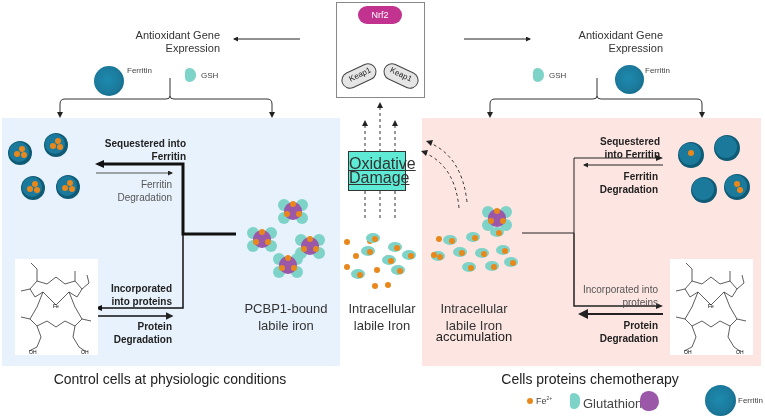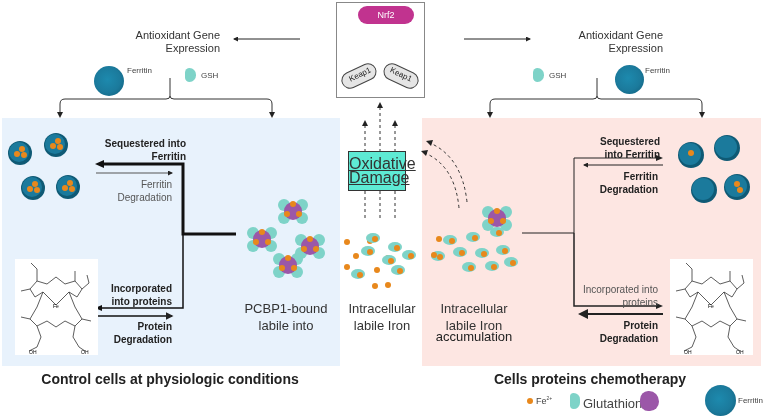--- a/index.html
+++ b/index.html
@@ -3,24 +3,24 @@
 <meta charset="utf-8">
 <style>
   html,body{margin:0;padding:0;background:#ffffff;}
   body{width:765px;height:417px;position:relative;overflow:hidden;font-family:"Liberation Sans",sans-serif;color:#222;}
   .abs{position:absolute;}
   .panel-blue{left:2px;top:118px;width:338px;height:248px;background:#e8f2fc;}
   .panel-pink{left:422px;top:118px;width:339px;height:248px;background:#fde6e2;}
   .txt{font-size:11px;line-height:13px;text-align:right;color:#333;}
   .bold{font-weight:bold;color:#222;}
   .label-lg{font-size:14px;line-height:17px;text-align:center;color:#333;}
-  .title{font-size:14px;font-weight:bold;color:#222;text-align:center;}
+  .title{font-size:14px;font-weight:normal;color:#222;text-align:center;}
   .small{font-size:8px;color:#444;}
   svg{position:absolute;left:0;top:0;}
-  .nrf2{left:358px;top:6px;width:56px;height:18px;border-radius:9px;background:#c1338f;color:#fff;font-size:9px;line-height:18px;text-align:center;}
+  .nrf2{left:358px;top:6px;width:44px;height:18px;border-radius:9px;background:#c1338f;color:#fff;font-size:9px;line-height:18px;text-align:center;}
   .keapbox{left:336px;top:2px;width:89px;height:96px;border:1px solid #888;background:#fff;box-sizing:border-box;}
   .oxbox{left:348px;top:151px;width:58px;height:40px;border:1.5px solid #333;background:#5eead4;box-sizing:border-box;font-size:16px;line-height:14px;text-align:center;padding-top:5px;color:#333;text-decoration:underline;}
 </style>
 </head>
 <body>
 
 <div class="abs panel-blue"></div>
 <div class="abs panel-pink"></div>
 
 <svg width="765" height="417">
@@ -105,21 +105,21 @@
 <div class="abs txt" style="left:543px;top:29px;width:120px;font-size:11px;">Antioxidant Gene Expression</div>
 <div class="abs" style="left:533px;top:68px;width:11px;height:14px;border-radius:5px 7px 7px 5px;background:#7ed3c8;"></div>
 <div class="abs small" style="left:549px;top:71px;">GSH</div>
 <div class="abs" style="left:615px;top:65px;width:29px;height:29px;border-radius:50%;background:radial-gradient(circle at 45% 45%,#1d8aae 0,#1b7a9c 55%,#0f5a75 100%);"></div>
 <div class="abs small" style="left:645px;top:66px;">Ferritin</div>
 
 <div class="abs txt bold" style="left:96px;top:137px;width:90px;font-size:10px;">Sequestered into Ferritin</div>
 <div class="abs txt" style="left:96px;top:178px;width:76px;font-size:10px;color:#555;">Ferritin Degradation</div>
 <div class="abs txt bold" style="left:96px;top:282px;width:76px;font-size:10px;">Incorporated into proteins</div>
 <div class="abs txt bold" style="left:96px;top:320px;width:76px;font-size:10px;">Protein Degradation</div>
-<div class="abs label-lg" style="left:236px;top:300px;width:100px;font-size:13px;">PCBP1-bound labile into</div>
+<div class="abs label-lg" style="left:236px;top:300px;width:100px;font-size:13px;">PCBP1-bound labile iron</div>
 <div class="abs title" style="left:20px;top:371px;width:300px;">Control cells at physiologic conditions</div>
 
 <div class="abs label-lg" style="left:344px;top:300px;width:76px;font-size:13px;">Intracellular labile Iron</div>
 
 <div class="abs txt bold" style="left:580px;top:135px;width:80px;font-size:10px;">Sequestered into Ferritin</div>
 <div class="abs txt bold" style="left:582px;top:170px;width:76px;font-size:10px;">Ferritin Degradation</div>
 <div class="abs txt" style="left:582px;top:283px;width:76px;font-size:10px;color:#555;">Incorporated into proteins</div>
 <div class="abs txt bold" style="left:582px;top:319px;width:76px;font-size:10px;">Protein Degradation</div>
 <div class="abs label-lg" style="left:432px;top:300px;width:84px;font-size:13px;">Intracellular labile Iron</div>
 <div class="abs label-lg" style="left:432px;top:328px;width:84px;font-size:13px;font-weight:normal;color:#222;">accumulation</div>

